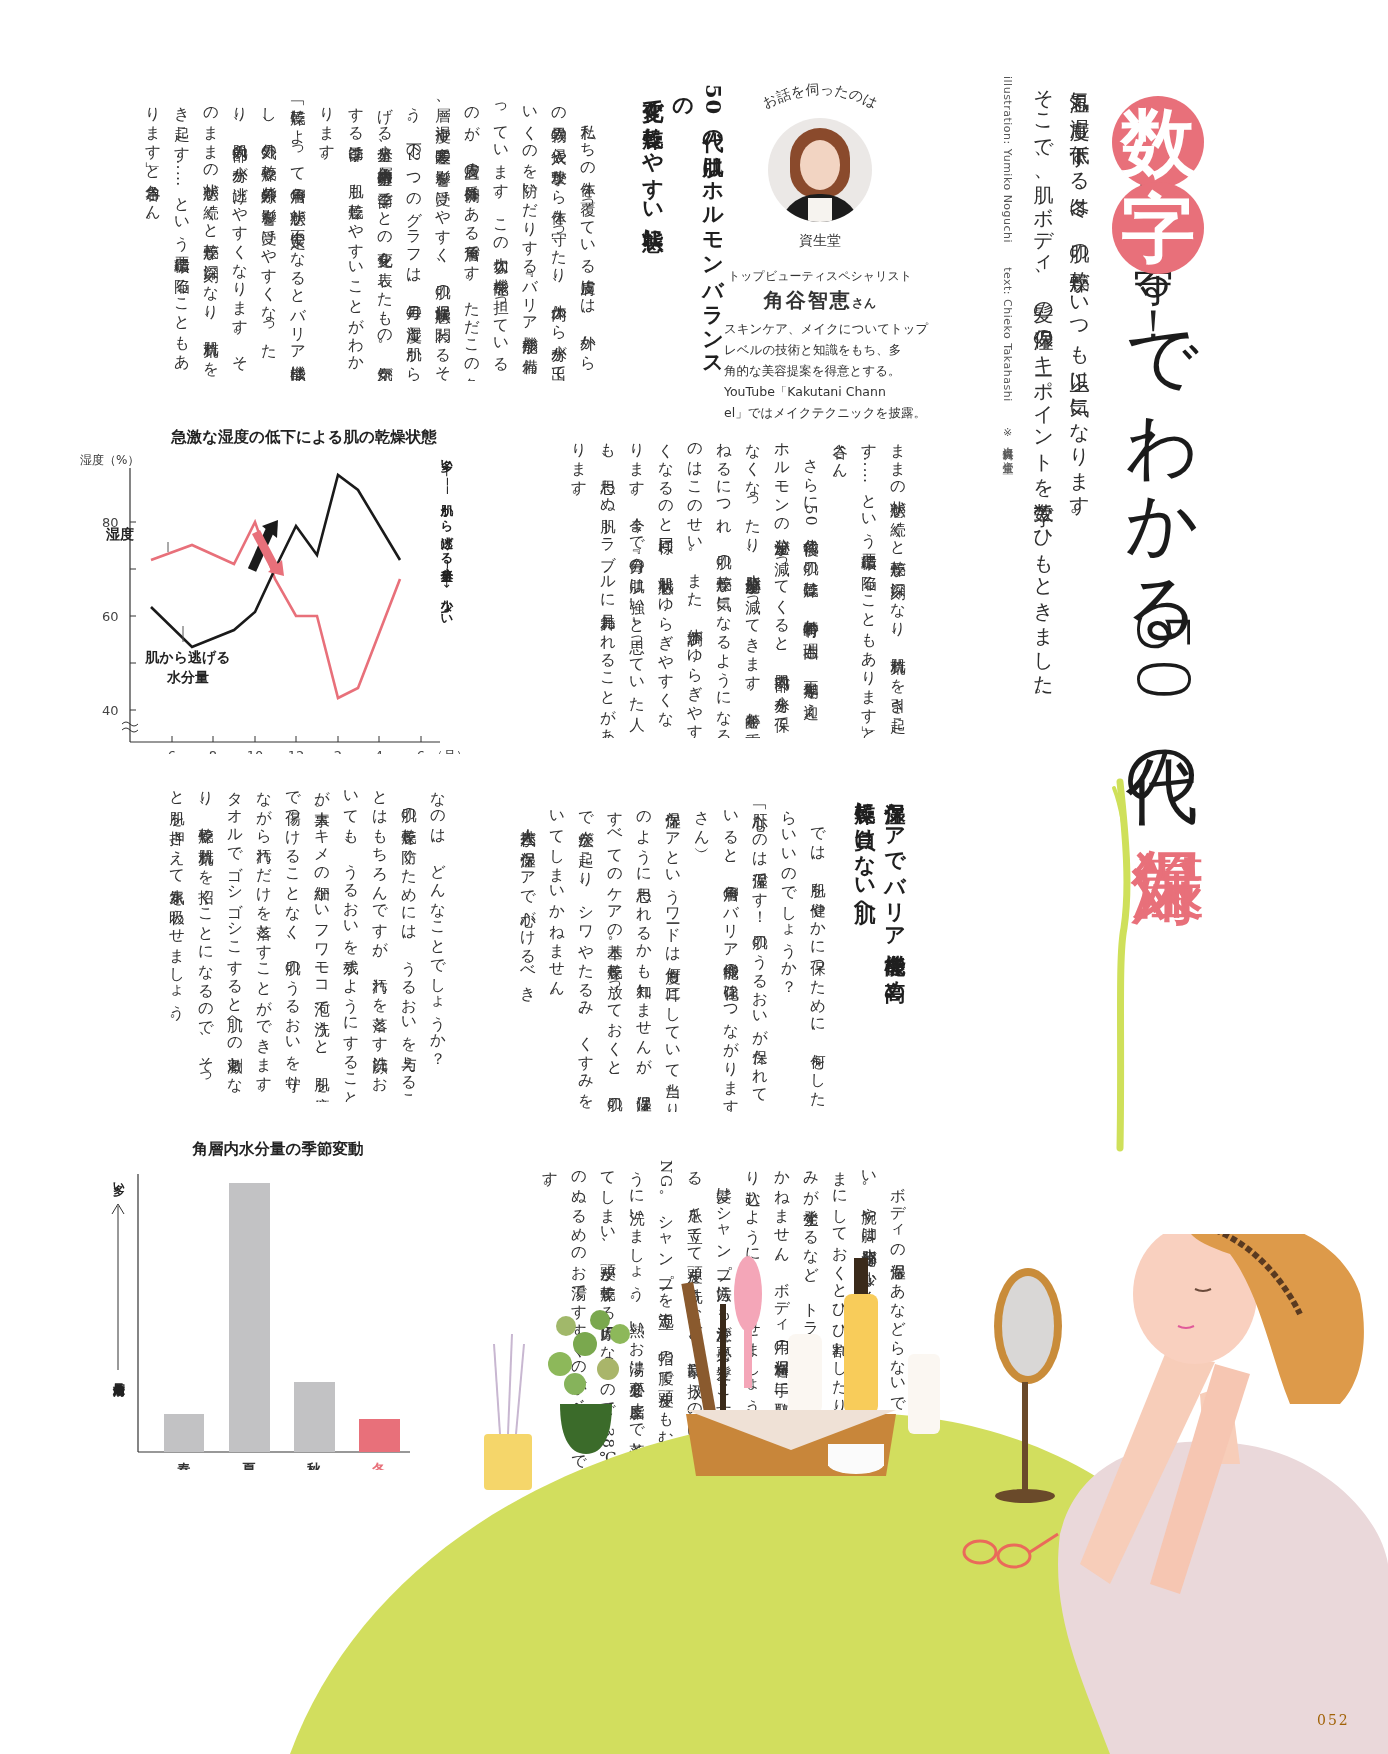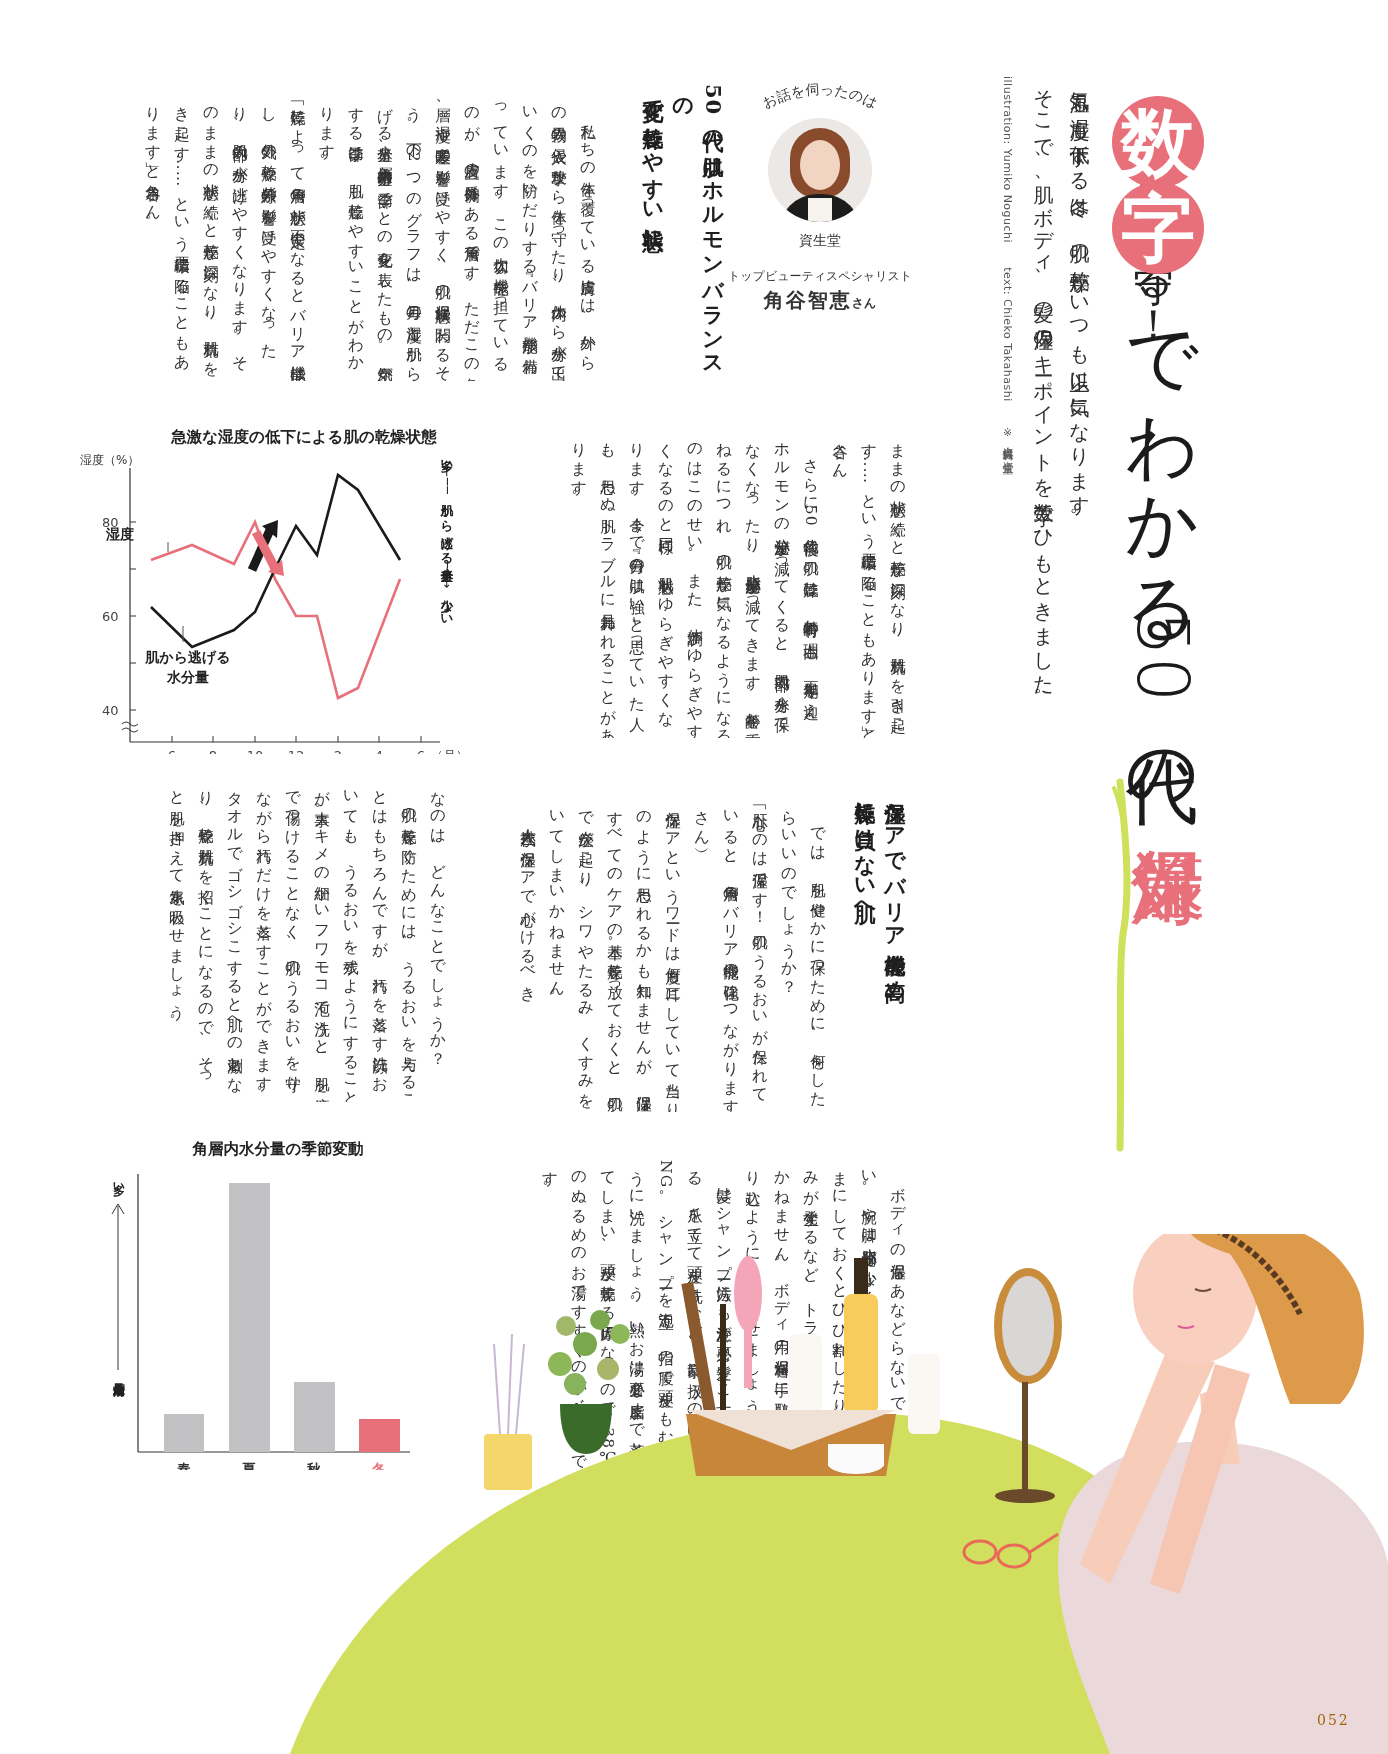--- a/index.html
+++ b/index.html
@@ -65,20 +65,27 @@
     <div style="position:absolute;left:22px;top:10px;width:60px;height:70px;border-radius:30px 30px 26px 26px;background:#8a4a2c;"></div>
     <div style="position:absolute;left:32px;top:22px;width:40px;height:50px;border-radius:50%;background:#f2d4c2;"></div>
     <div style="position:absolute;left:10px;top:76px;width:84px;height:40px;border-radius:40px 40px 0 0;background:#1c1c1c;"></div>
     <div style="position:absolute;left:40px;top:80px;width:24px;height:24px;background:#f6f3ef;"></div>
   </div>
   <div style="font-size:14px;margin-top:10px;">資生堂</div>
   <div style="font-size:12px;margin-top:18px;white-space:nowrap;">トップビューティスペシャリスト</div>
   <div style="margin-top:2px;">
     <span style="font-size:20px;font-weight:bold;letter-spacing:2px;">角谷智恵</span><span style="font-size:12px;font-weight:bold;">さん</span>
   </div>
+  <div style="font-size:12.5px;line-height:21px;text-align:left;margin-top:4px;padding-left:4px;white-space:nowrap;">
+    <div>スキンケア、メイクについてトップ</div>
+    <div>レベルの技術と知識をもち、多</div>
+    <div>角的な美容提案を得意とする。</div>
+    <div>YouTube「Kakutani Chann</div>
+    <div>el」ではメイクテクニックを披露。</div>
+  </div>
 </div>
 
 <div class="abs vt h-sub" style="left:638px;top:84px;height:300px;">
   <div>50代の肌はホルモンバランスの</div>
   <div>変化で乾燥しやすい状態に</div>
 </div>
 
 <div class="abs vt body-col" style="left:112px;top:96px;width:490px;height:285px;overflow:hidden;">
   <p class="ind">私たちの体を覆っている皮膚には、外からの異物の侵入や攻撃から体を守ったり、体内から水分が出ていくのを防いだりする『バリア機能』が備わっています。この大切な機能を担っているのが、皮膚の一番外側にある角層です。ただこの角層、湿度や寒暖差の影響を受けやすく、肌の保湿状態に関わるそう。下の2つのグラフは、毎月の湿度と肌から逃げる水分量、角層内水分量の季節ごとの変化を表したもの。空気が乾燥する季節は、肌も乾燥しやすいことがわかります。</p>
   <p>「乾燥によって角層の状態が不安定になるとバリア機能は低下し、外気の乾燥や紫外線の影響を受けやすくなったり、肌内部の水分が逃げやすくなります。そのままの状態が続くと乾燥が深刻になり、肌荒れを引き起こす……という悪循環に陥ることもあります」と角谷さん。</p>

